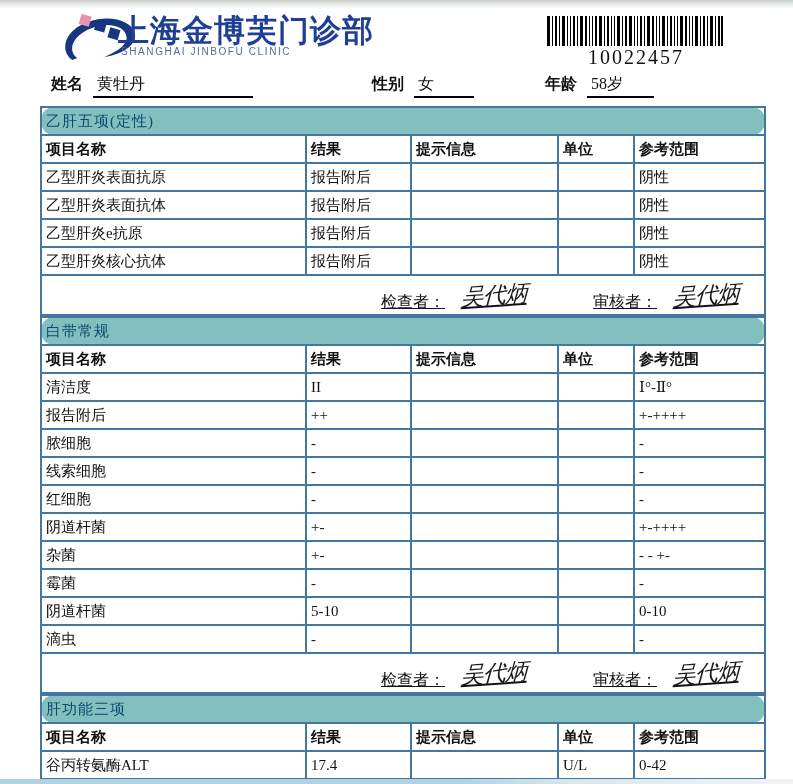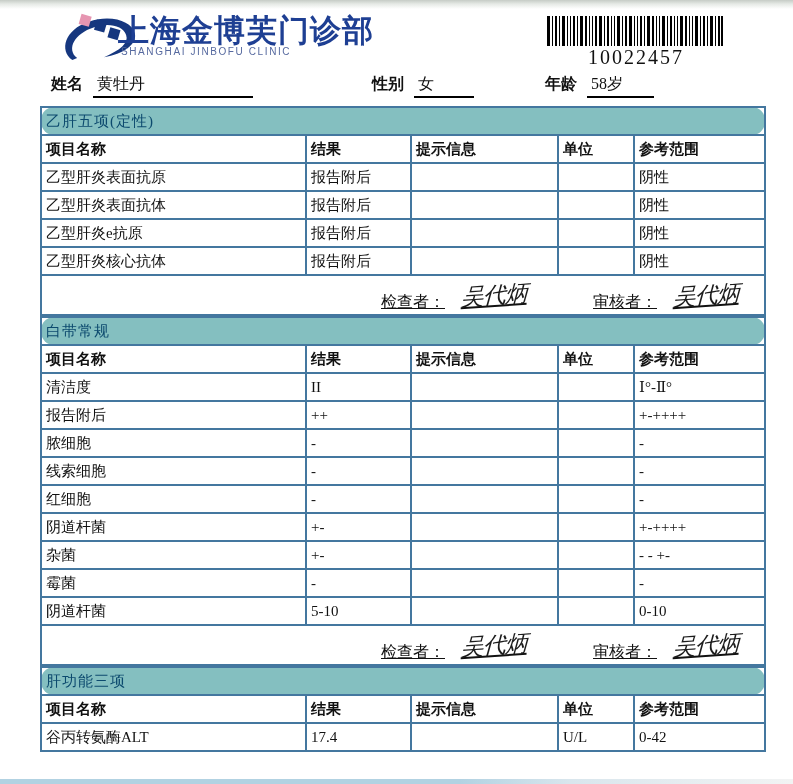--- a/index.html
+++ b/index.html
@@ -291,20 +291,27 @@
   </tr>
 
   <tr>
     <td>阴道杆菌</td>
     <td>5-10</td>
     <td></td>
     <td></td>
     <td>0-10</td>
   </tr>
 
+  <tr>
+    <td>滴虫</td>
+    <td>-</td>
+    <td></td>
+    <td></td>
+    <td>-</td>
+  </tr>
 </tbody>
     <tbody>
       <tr>
         <td class="sigcell" colspan="5">
           <div class="sigrow">
             <span class="sig-label1">检查者：</span>
             <span class="sig-name">吴代炳</span>
             <span class="sig-label2">审核者：</span>
             <span class="sig-name">吴代炳</span>
           </div>

